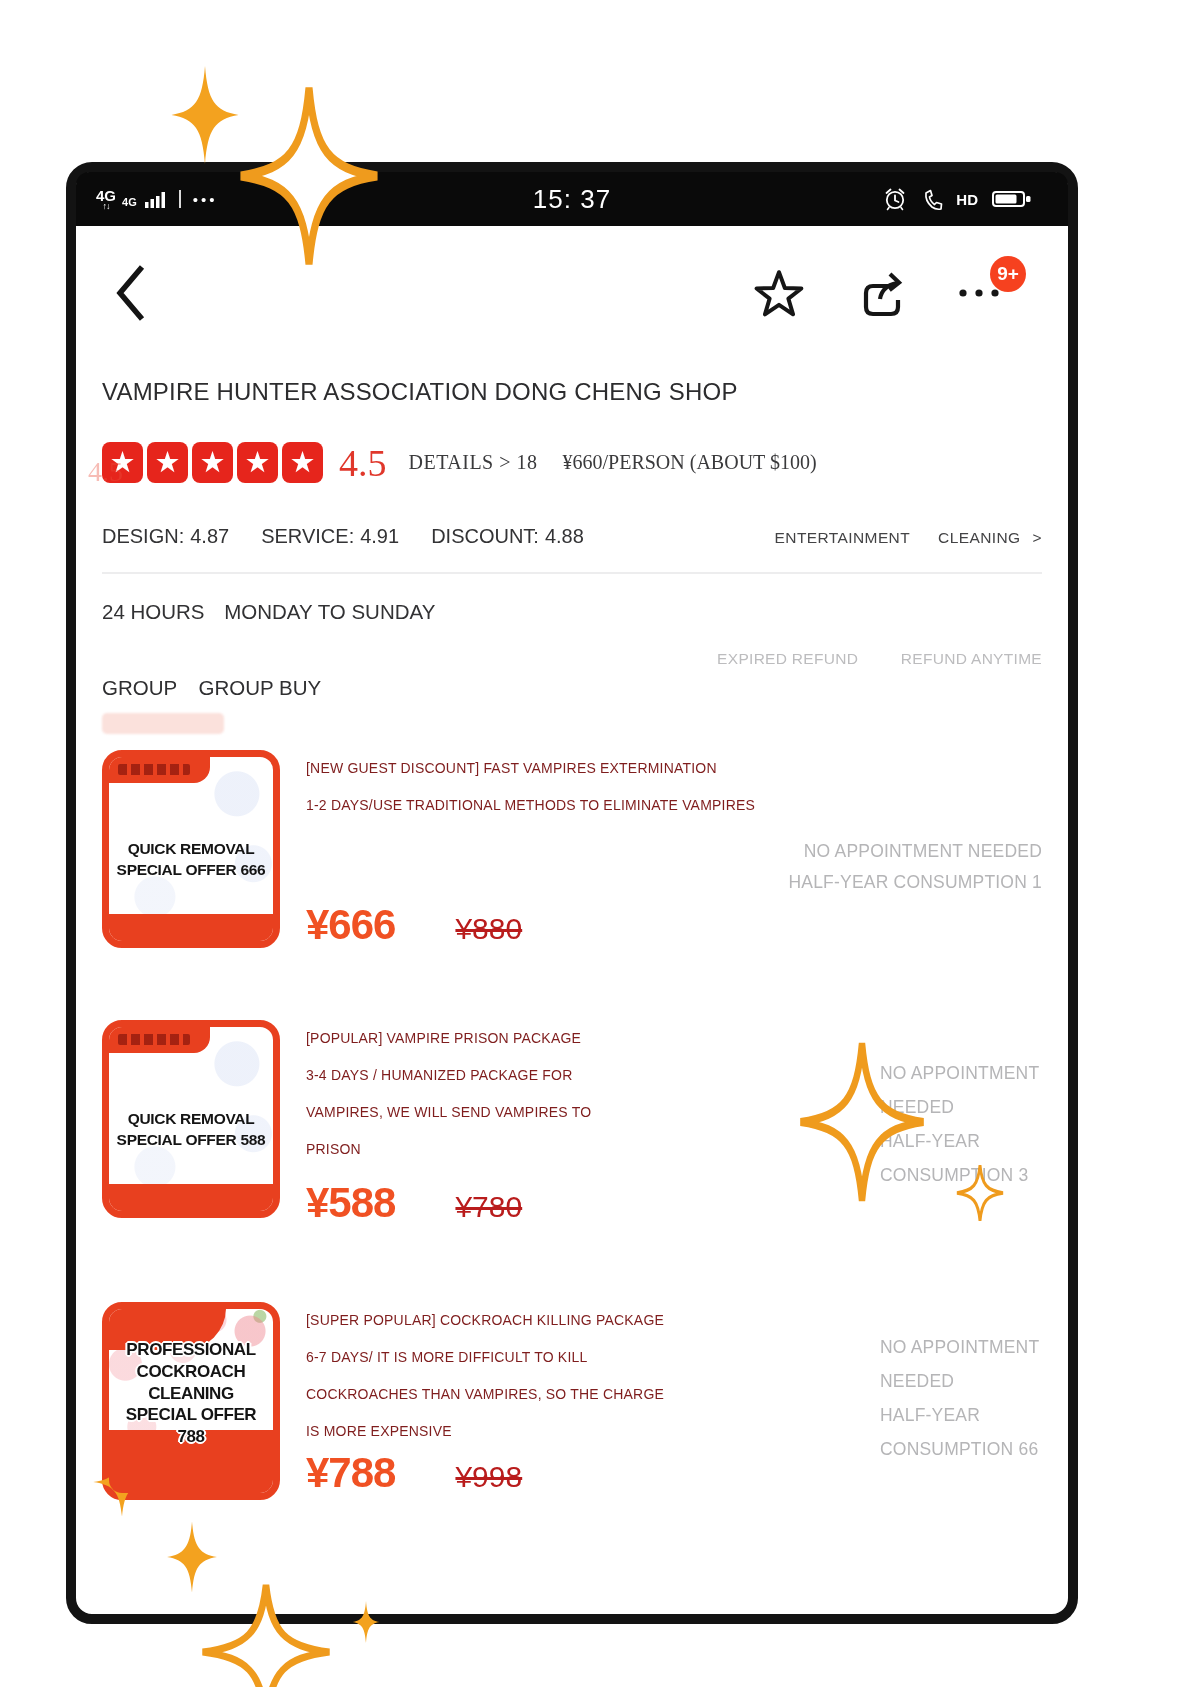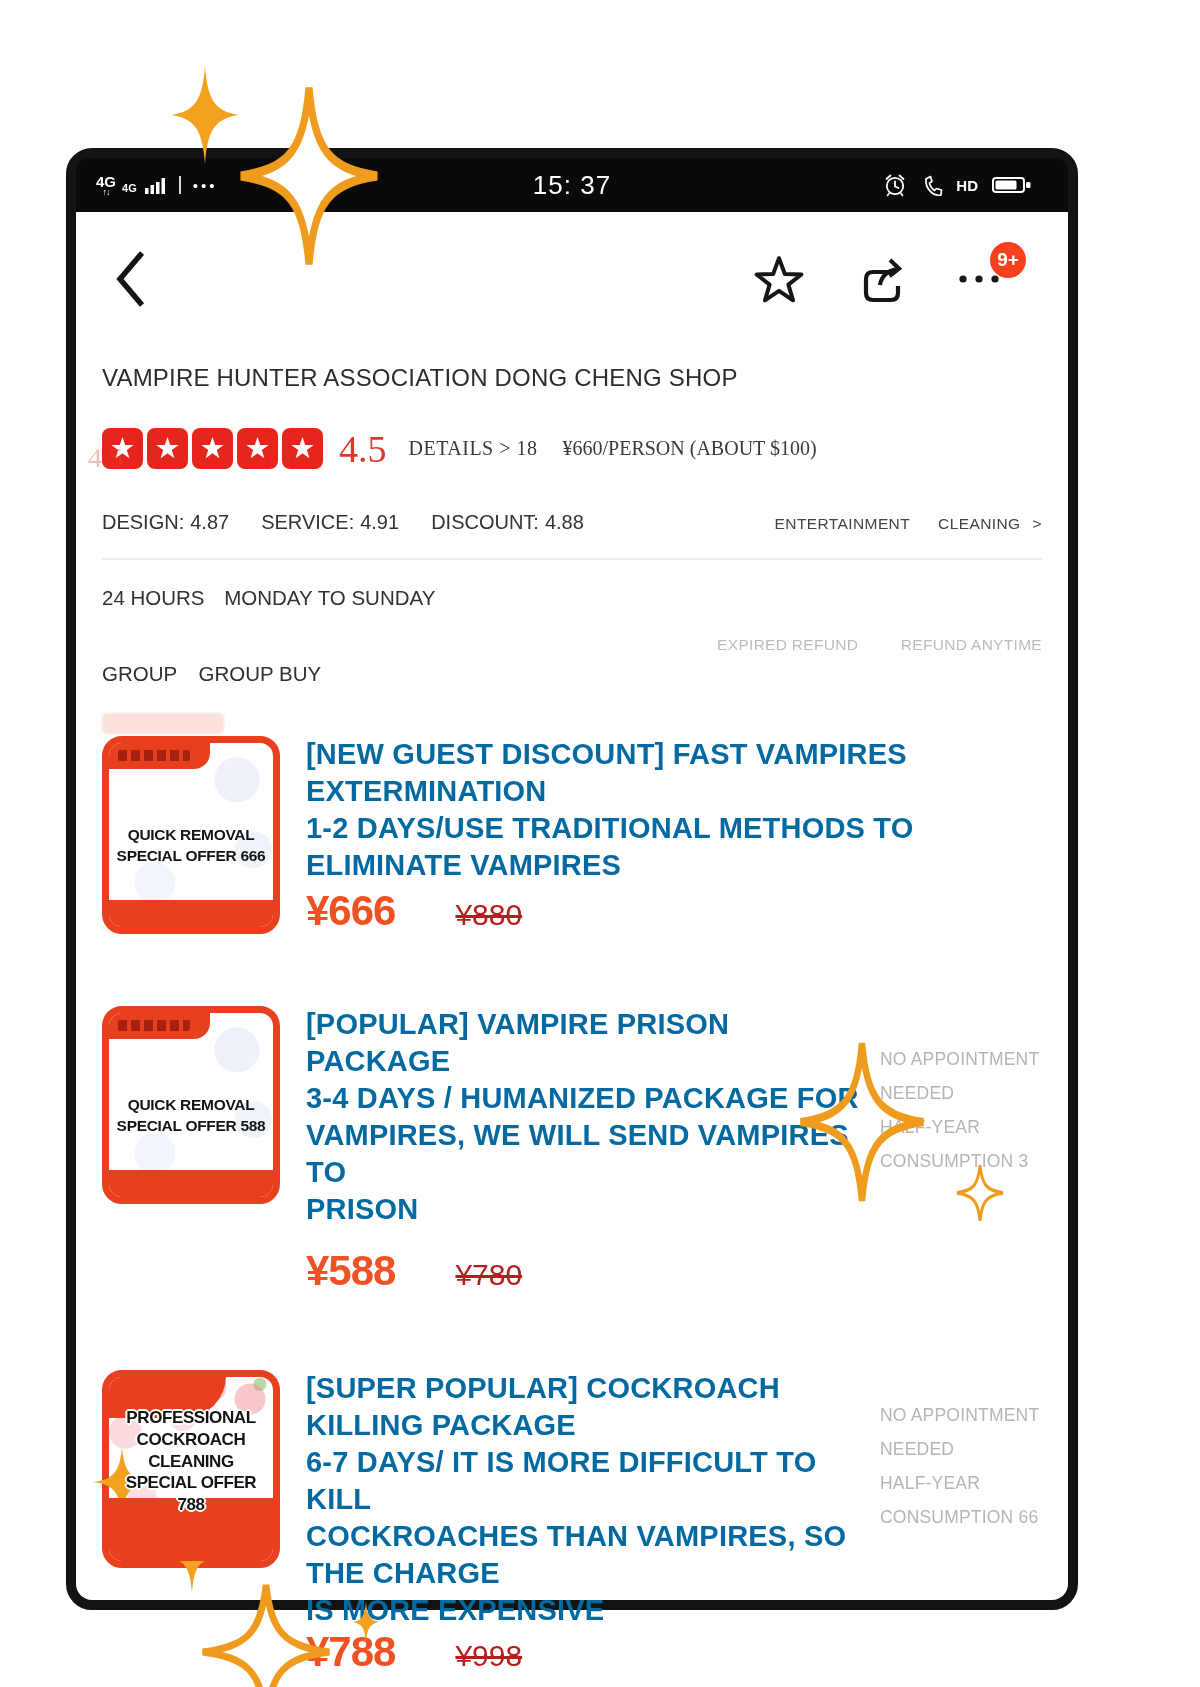--- a/index.html
+++ b/index.html
@@ -3,21 +3,21 @@
 <meta charset="utf-8">
 <style>
   html,body{margin:0;padding:0;background:#ffffff;}
   *{box-sizing:border-box;}
   .canvas{
     position:relative;width:1200px;height:1687px;background:#fff;overflow:hidden;
     font-family:"Liberation Sans","DejaVu Sans",sans-serif;color:#2e2e30;
   }
   
   .frame{
-    position:absolute;left:66px;top:148px;width:1012px;height:1462px;
+    position:absolute;left:66px;top:162px;width:1012px;height:1462px;
     border:10px solid #131313;border-radius:26px;background:#fff;
   }
   
   .statusbar{
     height:54px;background:#0a0a0a;border-radius:13px 13px 0 0;
     display:flex;align-items:center;padding:0 36px 0 20px;color:#fff;
   }
   .sb-left{display:flex;align-items:center;gap:8px;}
   .net-a{display:flex;flex-direction:column;align-items:center;line-height:1;}
   .net-a .g{font-size:15px;font-weight:700;}
@@ -100,26 +100,26 @@
   .card.straw .card-label{
     top:30px;transform:none;font-size:17px;line-height:1.28;letter-spacing:-.4px;
     text-shadow:-2px 0 #fff,2px 0 #fff,0 -2px #fff,0 2px #fff,-1px -1px #fff,1px 1px #fff,1px -1px #fff,-1px 1px #fff;
   }
   .card-bottom{position:absolute;bottom:-1px;left:-1px;right:-1px;height:28px;background:#e8401f;z-index:1;}
   .card.straw .card-bottom{height:64px;}
   .p-main{flex:1;margin-left:26px;min-width:0;}
   .p-side{flex:none;width:162px;}
   .p2 .p-side{padding-top:36px;}
   .p3 .p-side{padding-top:28px;}
-  .p-title{font-size:29px;line-height:37px;color:#0369a1;letter-spacing:.2px;white-space:pre-line;font-weight:bold;}
+  .p-title{font-size:14px;line-height:37px;color:#7f1d1d;letter-spacing:.2px;white-space:pre-line;}
   .p-notes{font-size:17.5px;line-height:31px;color:#b5b5b7;white-space:pre-line;letter-spacing:.2px;}
   .p-side .p-notes{line-height:34px;}
   .p1 .p-notes{text-align:right;margin-top:12px;}
   .price-row{display:flex;align-items:baseline;margin-top:6px;gap:40px;}
-  .p2 .price-row{margin-top:22px;}
+  .p2 .price-row{margin-top:14px;}
   .p3 .price-row{margin-top:2px;}
   .p-price{font-size:42px;font-weight:700;color:#f05123;letter-spacing:-1px;line-height:1;}
   .p-orig{font-size:30px;color:#b91c1c;text-decoration:line-through;margin-left:20px;line-height:1;}
   .smudge{position:absolute;left:102px;top:713px;width:122px;height:21px;border-radius:5px;
     background:rgba(242,148,128,.28);filter:blur(1px);}
   
   .sparkle{position:absolute;pointer-events:none;}
 </style>
 </head>
 <body>
@@ -246,20 +246,22 @@
           <div class="card-tab">
               <span class="tab-marks"></span>
             </div>
           <div class="card-label">QUICK REMOVAL
 SPECIAL OFFER 666</div>
           <div class="card-bottom"></div>
         </div>
         <div class="p-main">
           <div class="p-title">[NEW GUEST DISCOUNT] FAST VAMPIRES EXTERMINATION
 1-2 DAYS/USE TRADITIONAL METHODS TO ELIMINATE VAMPIRES</div>
+          <div class="p-notes">NO APPOINTMENT NEEDED
+HALF-YEAR CONSUMPTION 1</div>
           <div class="price-row">
             <span class="p-price">¥666</span>
             <span class="p-orig">¥880</span>
           </div>
         </div>
       </div>
 
       <div class="product p2">
         <div class="card">
           <div class="card-bg"></div>

